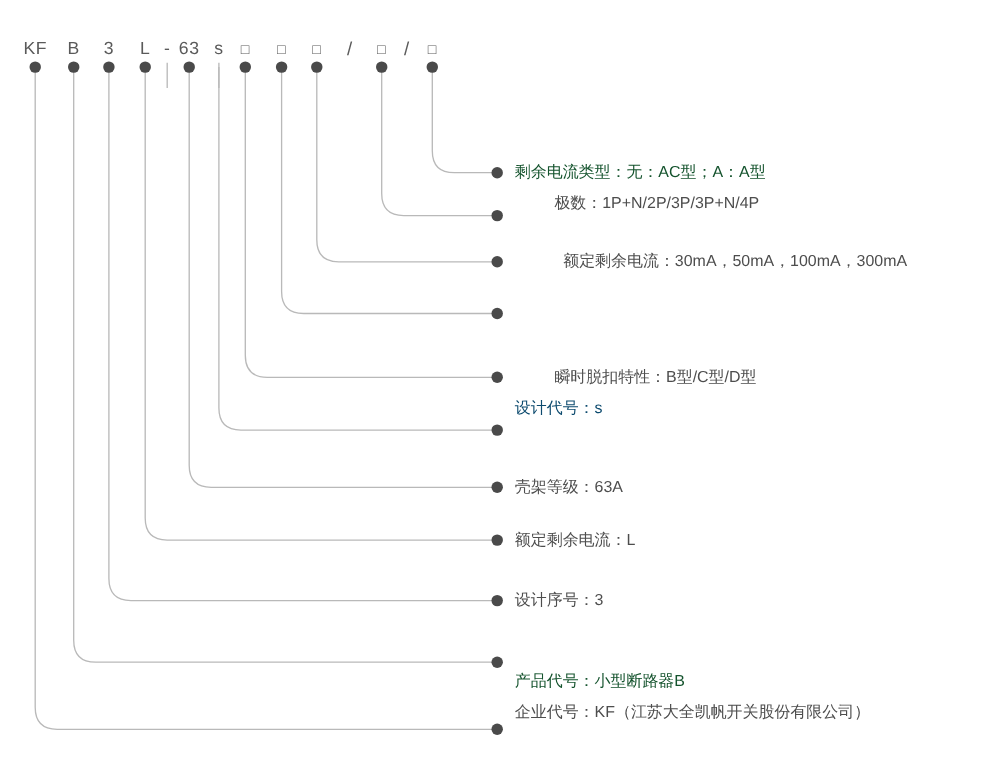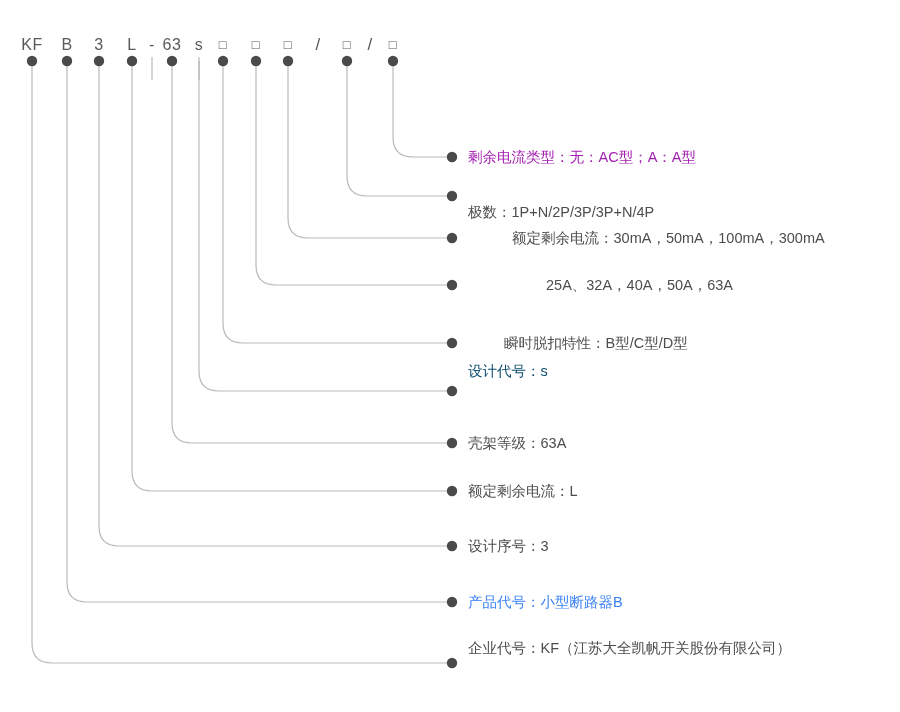--- a/index.html
+++ b/index.html
@@ -118,24 +118,24 @@
     <span class="code-token sq" style="left: 223px; color: rgb(90, 90, 90);">□</span>
     <span class="code-token sq" style="left: 256px; color: rgb(90, 90, 90);">□</span>
     <span class="code-token sq" style="left: 288px; color: rgb(90, 90, 90);">□</span>
     <span class="code-token slash" style="left: 318px; color: rgb(90, 90, 90);">/</span>
     <span class="code-token sq" style="left: 347px; color: rgb(90, 90, 90);">□</span>
     <span class="code-token slash" style="left: 370px; color: rgb(90, 90, 90);">/</span>
     <span class="code-token sq" style="left: 393px; color: rgb(90, 90, 90);">□</span>
   </div>
 
 <div id="labels-layer">
-    <div class="label" style="top: 157px; color: #a21caf; text-align: right;"><span>剩余电流类型：无：AC型；A：A型</span></div>
-    <div class="label" style="top: 212px; color: rgb(77, 77, 77);"><span>极数：1P+N/2P/3P/3P+N/4P</span></div>
+    <div class="label" style="top: 157px; color: #14532d; text-align: right;"><span>剩余电流类型：无：AC型；A：A型</span></div>
+    <div class="label" style="top: 185px; color: rgb(77, 77, 77); margin-left: 36px;"><span>极数：1P+N/2P/3P/3P+N/4P</span></div>
     <div class="label" style="top: 238px; color: rgb(77, 77, 77); margin-left: 44px;"><span>额定剩余电流：30mA，50mA，100mA，300mA</span></div>
-    <div class="label" style="top: 285px; color: rgb(77, 77, 77);"><span class="l2">25A、32A，40A，50A，63A</span></div>
+    <div class="label" style="top: 285px; color: rgb(77, 77, 77);"></div>
     <div class="label" style="top: 343px; color: rgb(77, 77, 77); padding-left: 36px;"><span>瞬时脱扣特性：B型/C型/D型</span></div>
     <div class="label" style="top: 371px; color: #0c4a6e;"><span>设计代号：s</span></div>
     <div class="label" style="top: 443px; color: rgb(77, 77, 77);"><span>壳架等级：63A</span></div>
     <div class="label" style="top: 491px; color: rgb(77, 77, 77);"><span>额定剩余电流：L</span></div>
     <div class="label" style="top: 546px; color: rgb(77, 77, 77);"><span>设计序号：3</span></div>
-    <div class="label" style="top: 602px; color: #3b82f6;"><span>产品代号：小型断路器B</span></div>
+    <div class="label" style="top: 620px; color: #14532d;"><span>产品代号：小型断路器B</span></div>
     <div class="label" style="top: 648px; color: rgb(77, 77, 77);"><span>企业代号：KF（江苏大全凯帆开关股份有限公司）</span></div>
   </div>
 
 </body></html>

